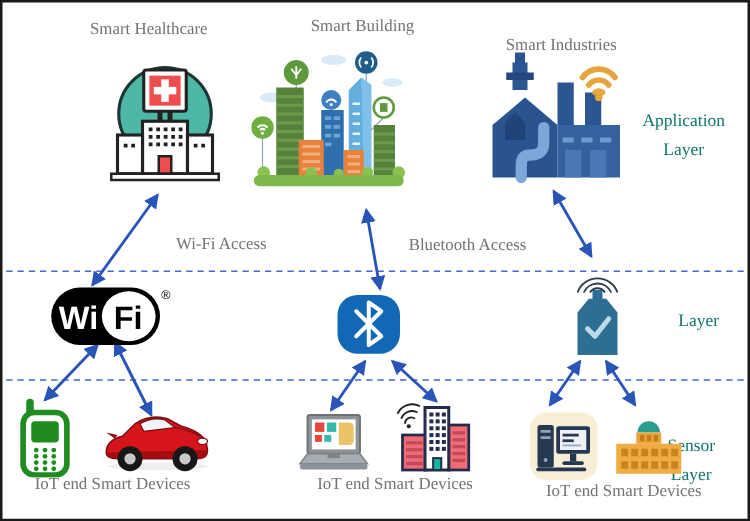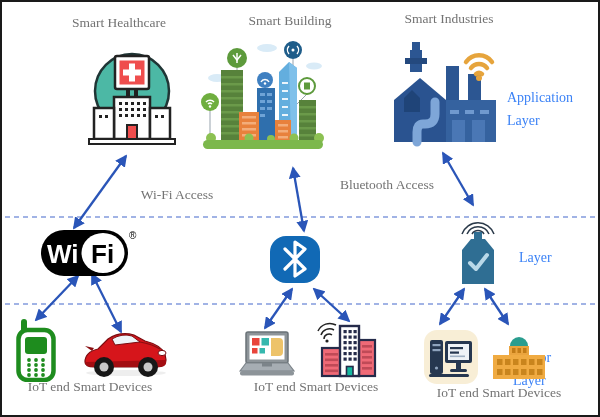--- a/index.html
+++ b/index.html
@@ -7,21 +7,21 @@
   .canvas {
     position: relative; width: 600px; height: 417px;
     background: #fff; border: 2px solid #1a1a1a; overflow: hidden;
   }
   .abs { position: absolute; }
   .lbl {
     position: absolute; text-align: center; color: #737373;
     font-size: 13.5px; line-height: 1.2; white-space: nowrap;
   }
   .layer-lbl {
-    position: absolute; color: #3b82f6;
+    position: absolute; text-align: center; color: #0f766e;
     font-size: 14px; line-height: 1.65;
   }
   svg { display: block; }
   .overlay { position: absolute; left: 0; top: 0; pointer-events: none; }
 </style>
 </head>
 <body>
 
 <div class="canvas">
 
@@ -41,24 +41,24 @@
       <line x1="290" y1="287" x2="263" y2="326" marker-start="url(#ah)" marker-end="url(#ah)"></line>
       <line x1="312" y1="287" x2="347" y2="319" marker-start="url(#ah)" marker-end="url(#ah)"></line>
       <line x1="441" y1="151" x2="471" y2="203" marker-start="url(#ah)" marker-end="url(#ah)"></line>
       <line x1="462" y1="287" x2="438" y2="322" marker-start="url(#ah)" marker-end="url(#ah)"></line>
       <line x1="483" y1="287" x2="506" y2="322" marker-start="url(#ah)" marker-end="url(#ah)"></line>
     </g>
   </svg>
 
   <div class="lbl" style="left:37px; top:13px; width:160px;">Smart Healthcare</div>
   <div class="lbl" style="left:208px; top:11px; width:160px;">Smart Building</div>
-  <div class="lbl" style="left:367px; top:9px; width:160px;">Smart Industries</div>
+  <div class="lbl" style="left:367px; top:26px; width:160px;">Smart Industries</div>
 
   <div class="lbl" style="left:115px; top:185px; width:120px;">Wi-Fi Access</div>
-  <div class="lbl" style="left:312px; top:175px; width:120px;text-align:right;">Bluetooth Access</div>
+  <div class="lbl" style="left:312px; top:186px; width:120px;">Bluetooth Access</div>
 
   <div class="layer-lbl" style="left:505px; top:84px; width:80px;">
     <div>Application</div>
     <div>Layer</div>
   </div>
   <div class="layer-lbl" style="left:517px; top:244px; width:80px;">
     <div>Layer</div>
   </div>
   <div class="layer-lbl" style="left:511px; top:344px; width:80px;">
     <div>Sensor</div>

